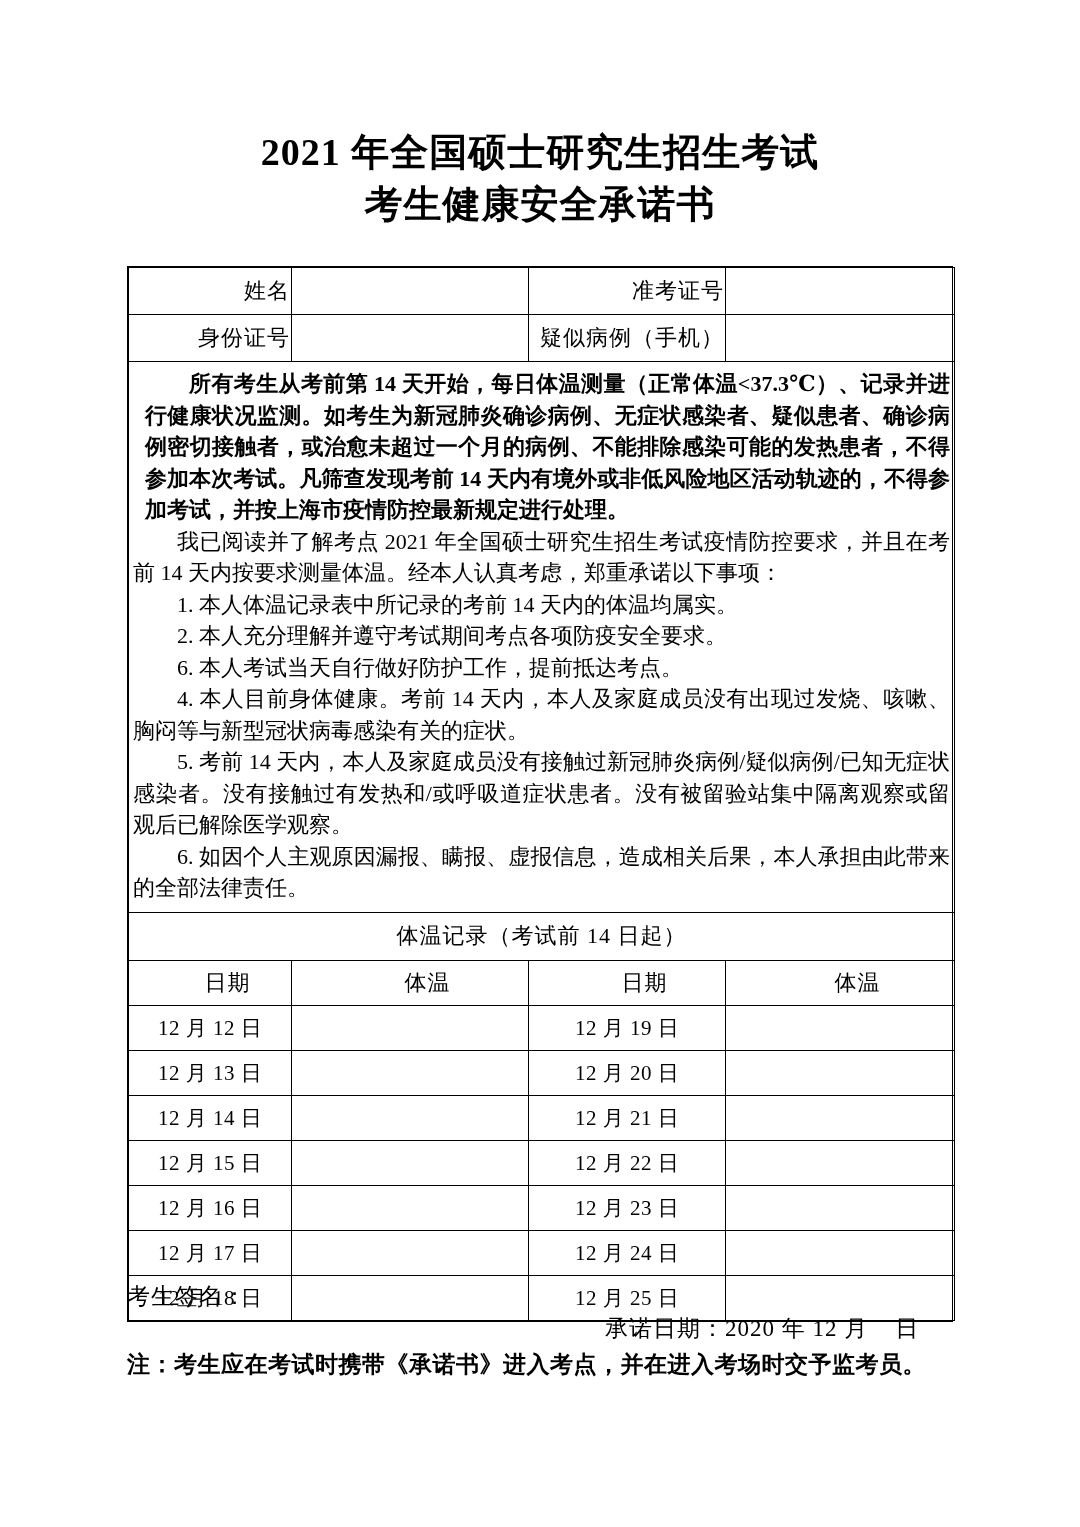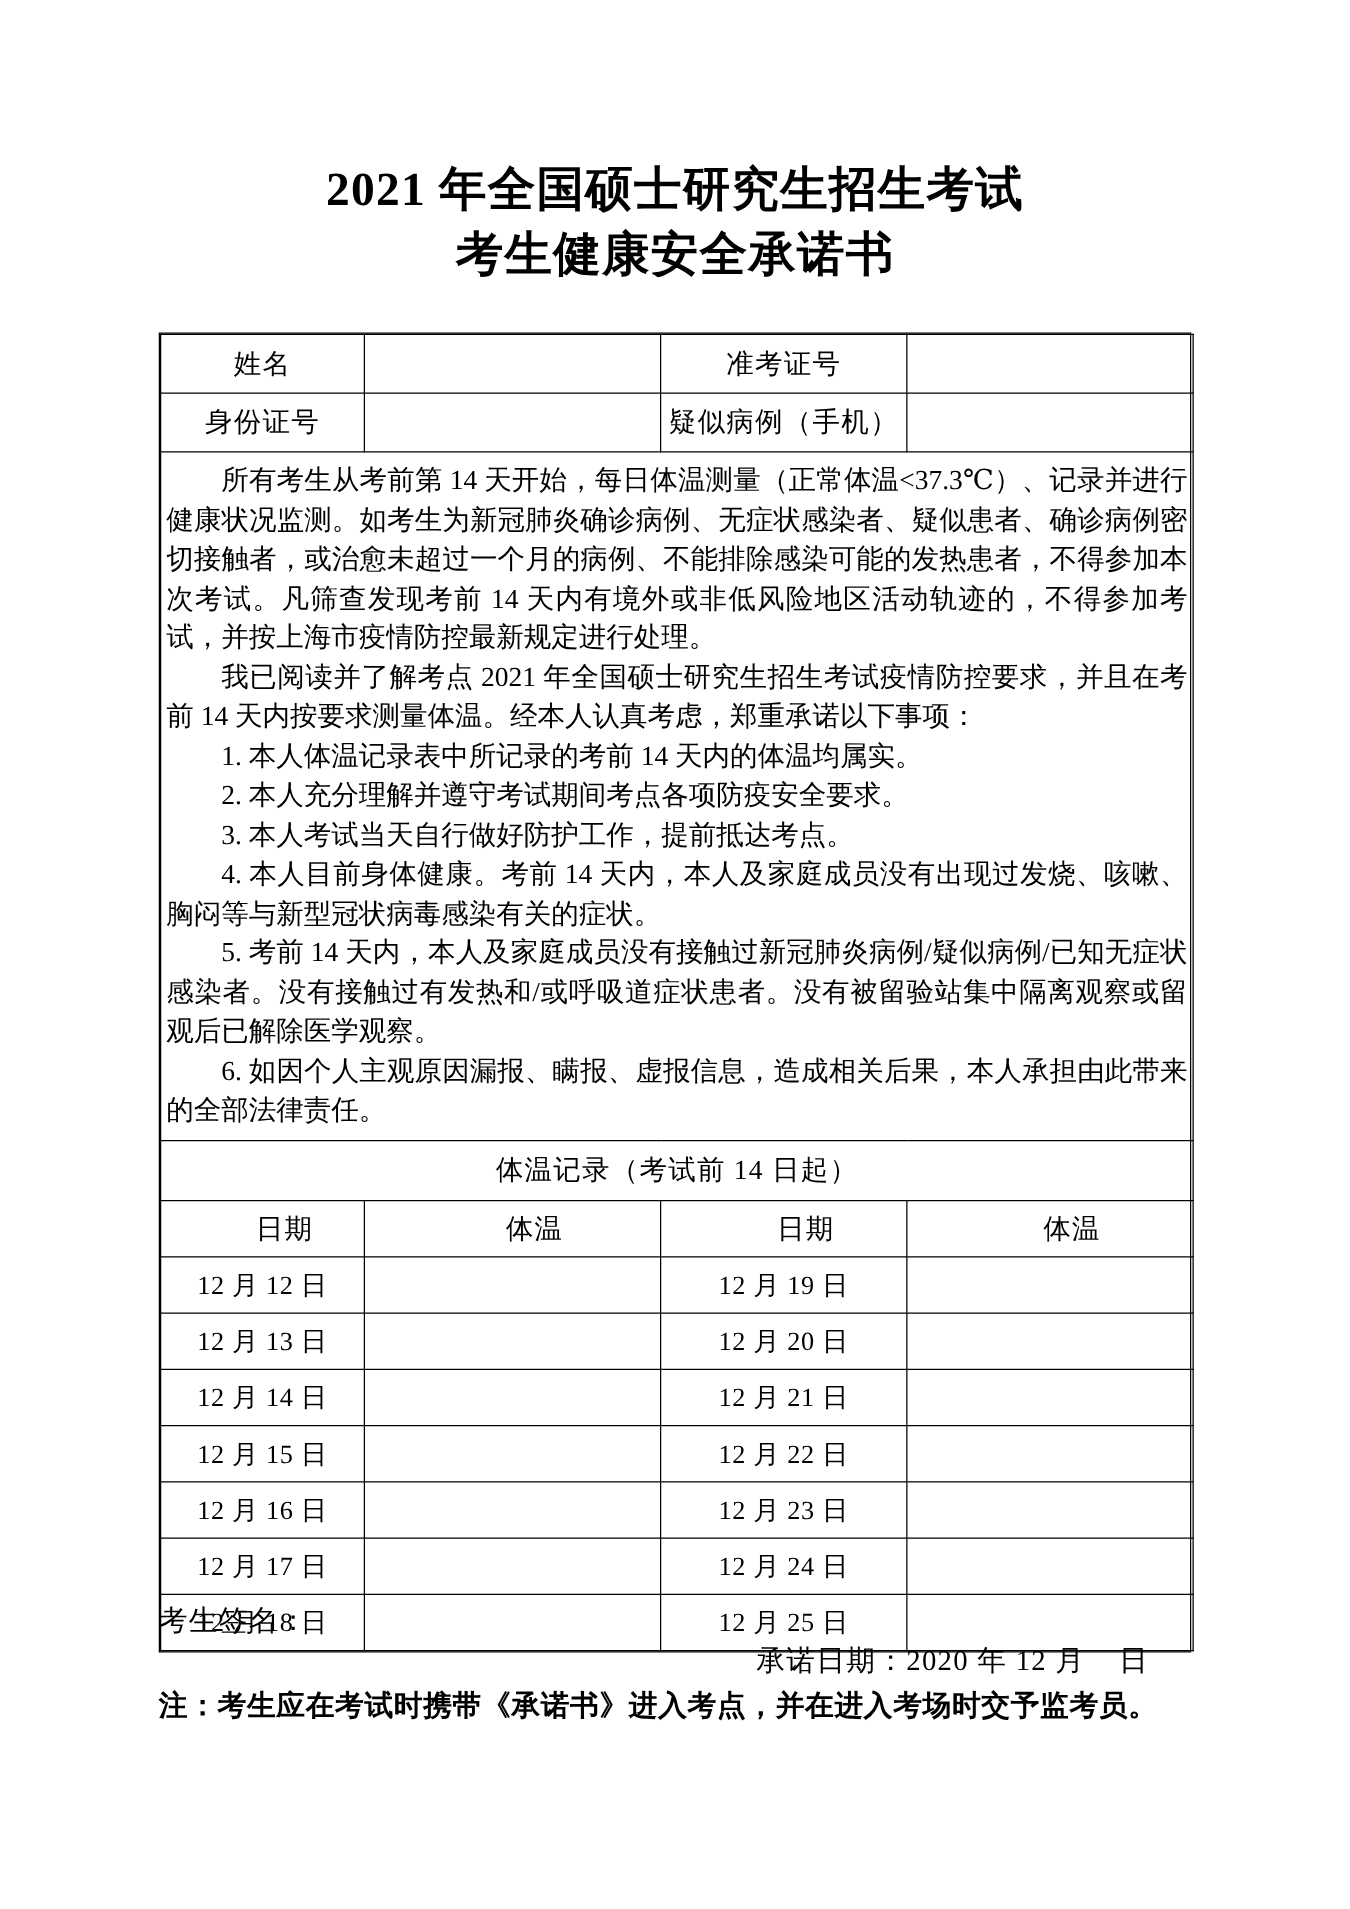--- a/index.html
+++ b/index.html
@@ -58,21 +58,21 @@
     table-layout: fixed;
   }
   table.grid td {
     border: 1.5px solid #000;
     box-sizing: border-box;
   }
 
   
   .info-row td {
     height: 47px;
-    text-align: center;
+    text-align: right;
     vertical-align: middle;
     font-size: 22px;
     letter-spacing: 1px;
   }
   .info-label { font-weight: normal; }
   .info-value { }
 
   
   .body-cell {
     padding: 6px 4px 8px 4px;
@@ -82,21 +82,22 @@
   .para {
     font-size: 22px;
     line-height: 31.5px;
     text-align: justify;
     text-justify: inter-ideograph;
     margin: 0;
     letter-spacing: 0px;
   }
   .para.indent { text-indent: 2em; }
   .para.bold {
-    font-weight: normal;
+    font-weight: bold;
+    margin-left: 12px;
   }
 
   
   .temp-title td {
     height: 48px;
     text-align: center;
     vertical-align: middle;
     font-size: 22px;
     letter-spacing: 1px;
   }
@@ -182,21 +183,21 @@
           <td class="info-label">疑似病例（手机）</td>
           <td class="info-value"></td>
         </tr>
 
         <tr>
           <td class="body-cell" colspan="4">
             <p class="para indent bold">所有考生从考前第 14 天开始，每日体温测量（正常体温&lt;37.3℃）、记录并进行健康状况监测。如考生为新冠肺炎确诊病例、无症状感染者、疑似患者、确诊病例密切接触者，或治愈未超过一个月的病例、不能排除感染可能的发热患者，不得参加本次考试。凡筛查发现考前 14 天内有境外或非低风险地区活动轨迹的，不得参加考试，并按上海市疫情防控最新规定进行处理。</p>
             <p class="para indent">我已阅读并了解考点 2021 年全国硕士研究生招生考试疫情防控要求，并且在考前 14 天内按要求测量体温。经本人认真考虑，郑重承诺以下事项：</p>
             <p class="para indent">1. 本人体温记录表中所记录的考前 14 天内的体温均属实。</p>
             <p class="para indent">2. 本人充分理解并遵守考试期间考点各项防疫安全要求。</p>
-            <p class="para indent">3. 本人考试当天自行做好防护工作，提前抵达考点。</p>
+            <p class="para indent">6. 本人考试当天自行做好防护工作，提前抵达考点。</p>
             <p class="para indent">4. 本人目前身体健康。考前 14 天内，本人及家庭成员没有出现过发烧、咳嗽、胸闷等与新型冠状病毒感染有关的症状。</p>
             <p class="para indent">5. 考前 14 天内，本人及家庭成员没有接触过新冠肺炎病例/疑似病例/已知无症状感染者。没有接触过有发热和/或呼吸道症状患者。没有被留验站集中隔离观察或留观后已解除医学观察。</p>
             <p class="para indent">6. 如因个人主观原因漏报、瞒报、虚报信息，造成相关后果，本人承担由此带来的全部法律责任。</p>
           </td>
         </tr>
 
         <tr class="temp-title">
           <td colspan="4">体温记录（考试前 14 日起）</td>
         </tr>
 

